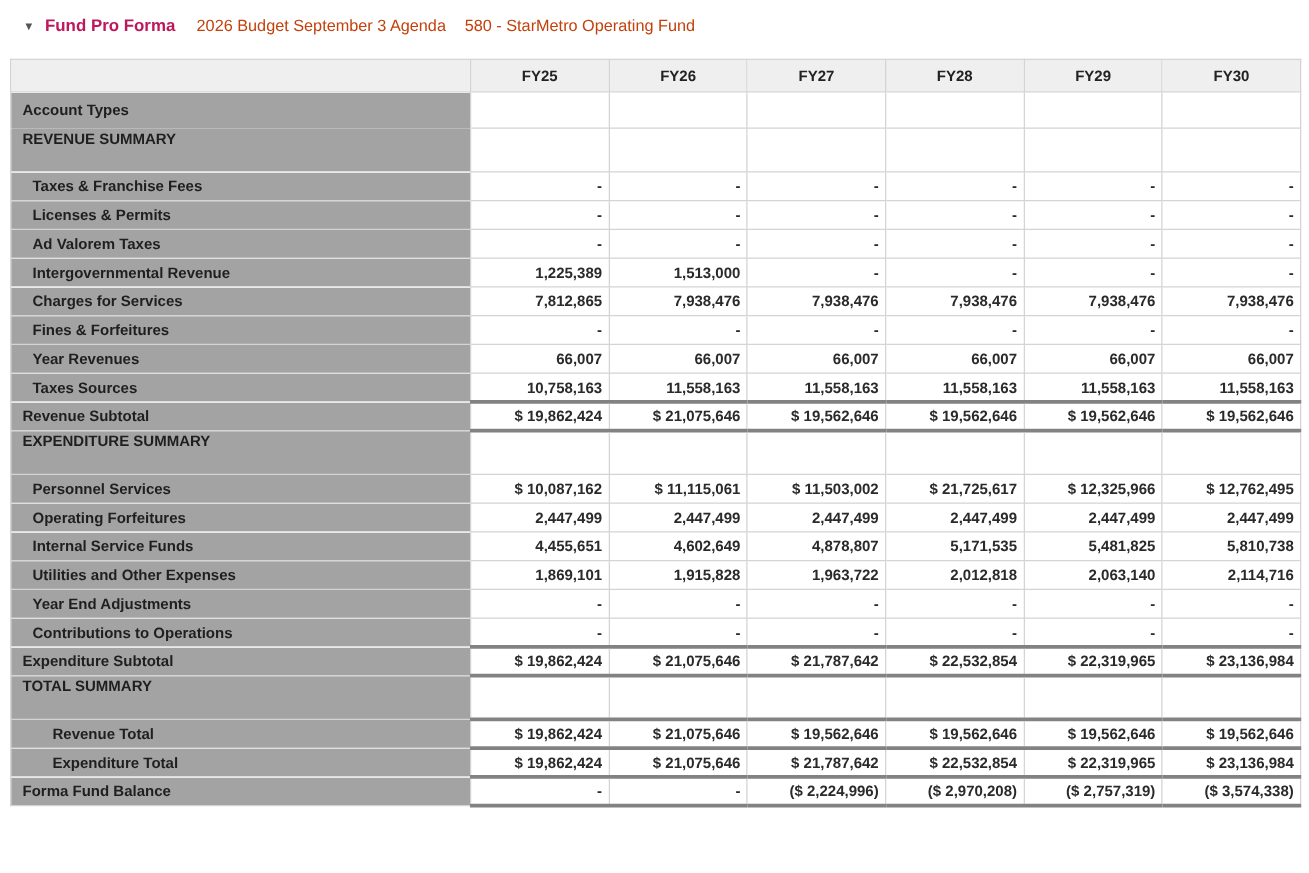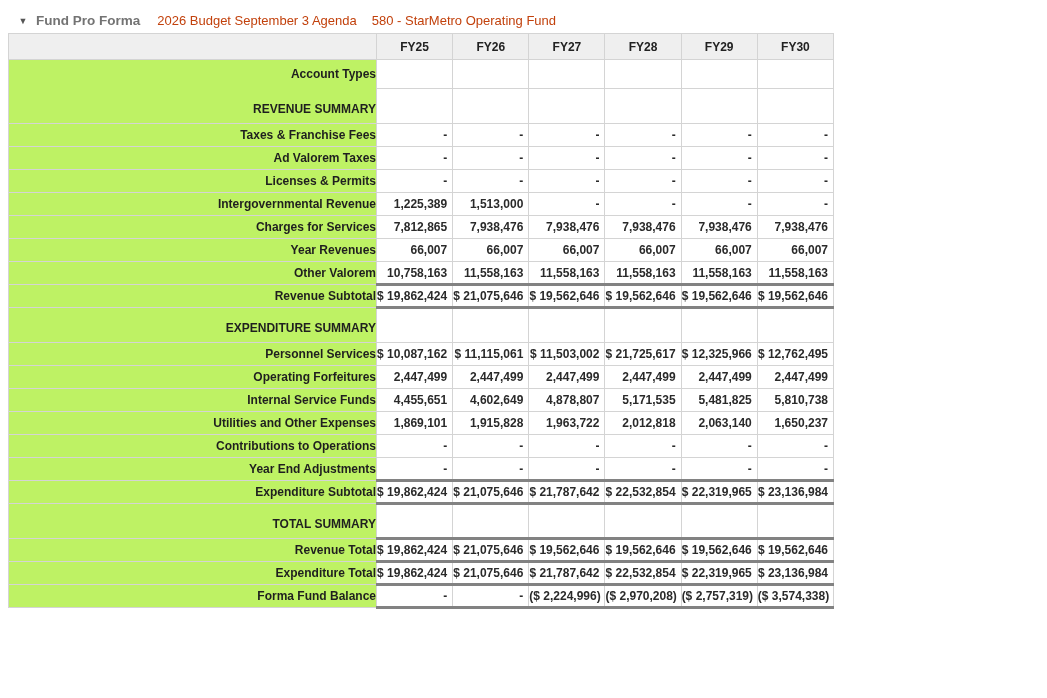--- a/index.html
+++ b/index.html
@@ -5,40 +5,40 @@
   * { margin:0; padding:0; box-sizing:border-box; }
   html,body { background:#ffffff; width:1047px; height:698px; overflow:hidden;
               font-family:"Liberation Sans","DejaVu Sans",sans-serif; }
 
   .page { padding:9px 0 0 8px; }
 
   
   .titlebar { display:flex; align-items:center; height:22px; margin-left:2px; }
   .caret { font-size:9px; color:#555; width:26px; text-align:center; cursor:pointer;
            line-height:1; padding-top:2px; }
-  .title { font-size:13.5px; font-weight:bold; color:#737373; margin-right:17px; }
+  .title { font-size:13.5px; font-weight:bold; color:#be185d; margin-right:17px; }
   .subtitle { font-size:13px; color:#c2410c; margin-right:15px; }
 
   
-  table.proforma { border-collapse:collapse; table-layout:fixed; width:826px;
-                   margin-top:2px; font-size:12px; font-weight:bold; color:#2a2a2a; }
+  table.proforma { border-collapse:collapse; table-layout:fixed; width:1033px;
+                   margin-top:16px; font-size:12px; font-weight:bold; color:#2a2a2a; }
   col.c-label { width:368px; }
   th,td { border:1px solid #d4d4d4; white-space:nowrap; overflow:hidden; }
 
   thead th { height:26px; background:#efefef; text-align:center; font-size:12px; color:#222; }
 
-  td.lbl { background:#bef264; text-align:right; padding-left:9px; color:#1f1f1f; }
+  td.lbl { background:#a3a3a3; text-align:left; padding-left:9px; color:#1f1f1f; }
   td.val { background:#ffffff; text-align:right; padding-right:5px; }
 
   tr.account td        { height:29px; vertical-align:middle; }
   tr.account td.lbl    { border-bottom-style:hidden; }  
   tr.section td        { height:35px; vertical-align:bottom; }
-  tr.section td.lbl    { padding-bottom:7px; }
+  tr.section td.lbl    { padding-bottom:19px; }
   tr.detail td         { height:23px; }
-  tr.detail td.lbl     { padding-left:39px; }
+  tr.detail td.lbl     { padding-left:17px; }
   tr.subtotal td       { height:23px; }
   tr.total-first td, tr.total td, tr.balance td { height:23px; }
   tr.total-first td.lbl, tr.total td.lbl { padding-left:33px; }
 
   
   tr.subtotal td.val, tr.total-first td.val { border-top:3px solid #828282; border-bottom:3px solid #828282; }
   tr.total td.val, tr.balance td.val { border-bottom:3px solid #828282; }
 </style>
 </head>
 <body>
@@ -95,30 +95,30 @@
         <tr class="detail">
           <td class="lbl">Taxes &amp; Franchise Fees</td>
           <td class="val">-</td>
           <td class="val">-</td>
           <td class="val">-</td>
           <td class="val">-</td>
           <td class="val">-</td>
           <td class="val">-</td>
         </tr>
         <tr class="detail">
+          <td class="lbl">Licenses &amp; Permits</td>
+          <td class="val">-</td>
+          <td class="val">-</td>
+          <td class="val">-</td>
+          <td class="val">-</td>
+          <td class="val">-</td>
+          <td class="val">-</td>
+        </tr>
+        <tr class="detail">
           <td class="lbl">Ad Valorem Taxes</td>
-          <td class="val">-</td>
-          <td class="val">-</td>
-          <td class="val">-</td>
-          <td class="val">-</td>
-          <td class="val">-</td>
-          <td class="val">-</td>
-        </tr>
-        <tr class="detail">
-          <td class="lbl">Licenses &amp; Permits</td>
           <td class="val">-</td>
           <td class="val">-</td>
           <td class="val">-</td>
           <td class="val">-</td>
           <td class="val">-</td>
           <td class="val">-</td>
         </tr>
         <tr class="detail">
           <td class="lbl">Intergovernmental Revenue</td>
           <td class="val">1,225,389</td>
@@ -131,30 +131,39 @@
         <tr class="detail">
           <td class="lbl">Charges for Services</td>
           <td class="val">7,812,865</td>
           <td class="val">7,938,476</td>
           <td class="val">7,938,476</td>
           <td class="val">7,938,476</td>
           <td class="val">7,938,476</td>
           <td class="val">7,938,476</td>
         </tr>
         <tr class="detail">
+          <td class="lbl">Fines &amp; Forfeitures</td>
+          <td class="val">-</td>
+          <td class="val">-</td>
+          <td class="val">-</td>
+          <td class="val">-</td>
+          <td class="val">-</td>
+          <td class="val">-</td>
+        </tr>
+        <tr class="detail">
           <td class="lbl">Year Revenues</td>
           <td class="val">66,007</td>
           <td class="val">66,007</td>
           <td class="val">66,007</td>
           <td class="val">66,007</td>
           <td class="val">66,007</td>
           <td class="val">66,007</td>
         </tr>
         <tr class="detail">
-          <td class="lbl">Other Valorem</td>
+          <td class="lbl">Taxes Sources</td>
           <td class="val">10,758,163</td>
           <td class="val">11,558,163</td>
           <td class="val">11,558,163</td>
           <td class="val">11,558,163</td>
           <td class="val">11,558,163</td>
           <td class="val">11,558,163</td>
         </tr>
         <tr class="subtotal">
           <td class="lbl">Revenue Subtotal</td>
           <td class="val">$ 19,862,424</td>
@@ -200,33 +209,33 @@
           <td class="val">5,481,825</td>
           <td class="val">5,810,738</td>
         </tr>
         <tr class="detail">
           <td class="lbl">Utilities and Other Expenses</td>
           <td class="val">1,869,101</td>
           <td class="val">1,915,828</td>
           <td class="val">1,963,722</td>
           <td class="val">2,012,818</td>
           <td class="val">2,063,140</td>
-          <td class="val">1,650,237</td>
+          <td class="val">2,114,716</td>
+        </tr>
+        <tr class="detail">
+          <td class="lbl">Year End Adjustments</td>
+          <td class="val">-</td>
+          <td class="val">-</td>
+          <td class="val">-</td>
+          <td class="val">-</td>
+          <td class="val">-</td>
+          <td class="val">-</td>
         </tr>
         <tr class="detail">
           <td class="lbl">Contributions to Operations</td>
-          <td class="val">-</td>
-          <td class="val">-</td>
-          <td class="val">-</td>
-          <td class="val">-</td>
-          <td class="val">-</td>
-          <td class="val">-</td>
-        </tr>
-        <tr class="detail">
-          <td class="lbl">Year End Adjustments</td>
           <td class="val">-</td>
           <td class="val">-</td>
           <td class="val">-</td>
           <td class="val">-</td>
           <td class="val">-</td>
           <td class="val">-</td>
         </tr>
         <tr class="subtotal">
           <td class="lbl">Expenditure Subtotal</td>
           <td class="val">$ 19,862,424</td>

